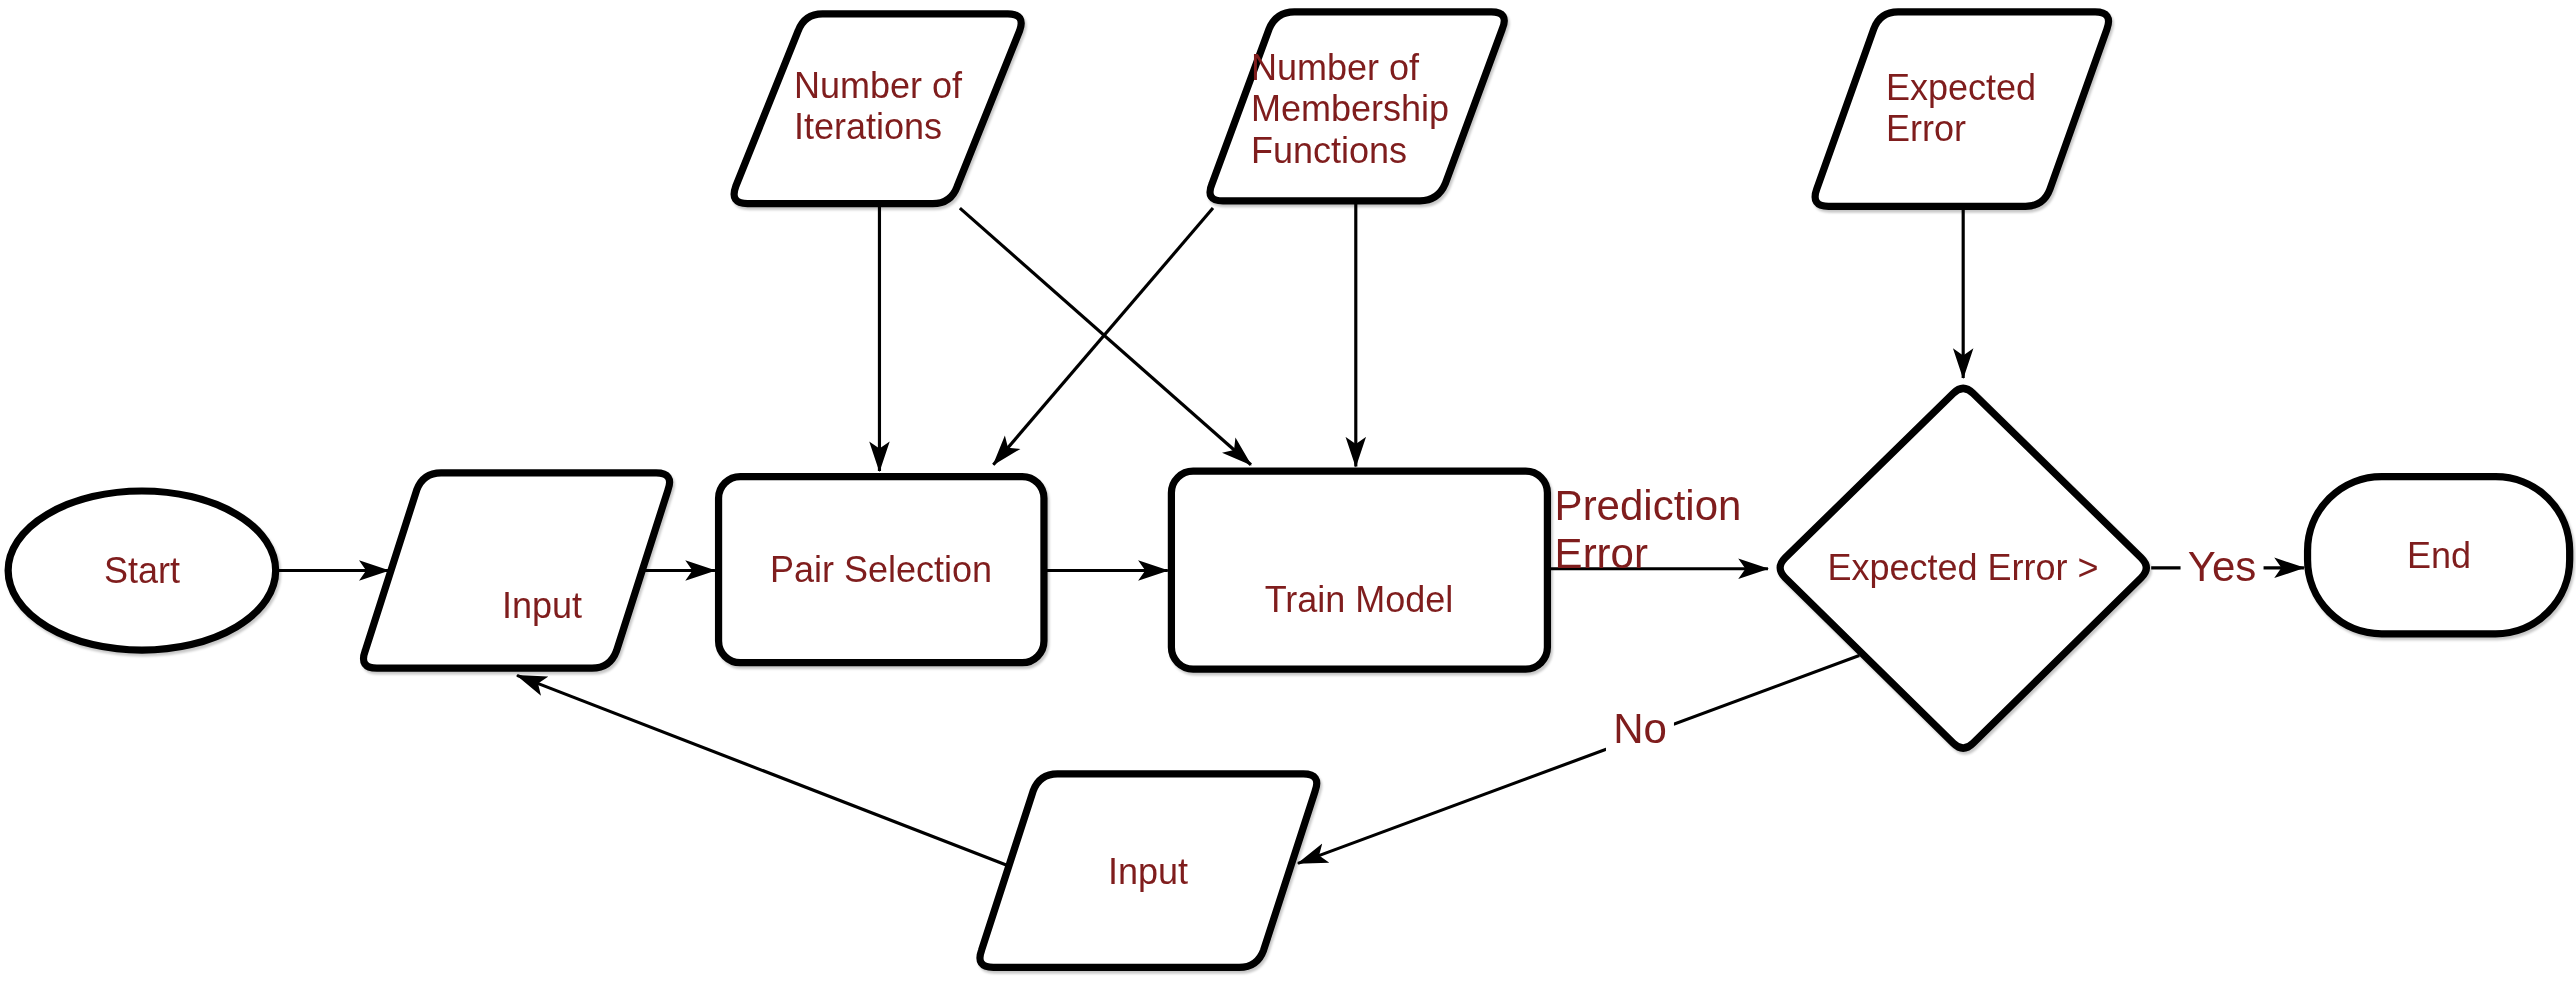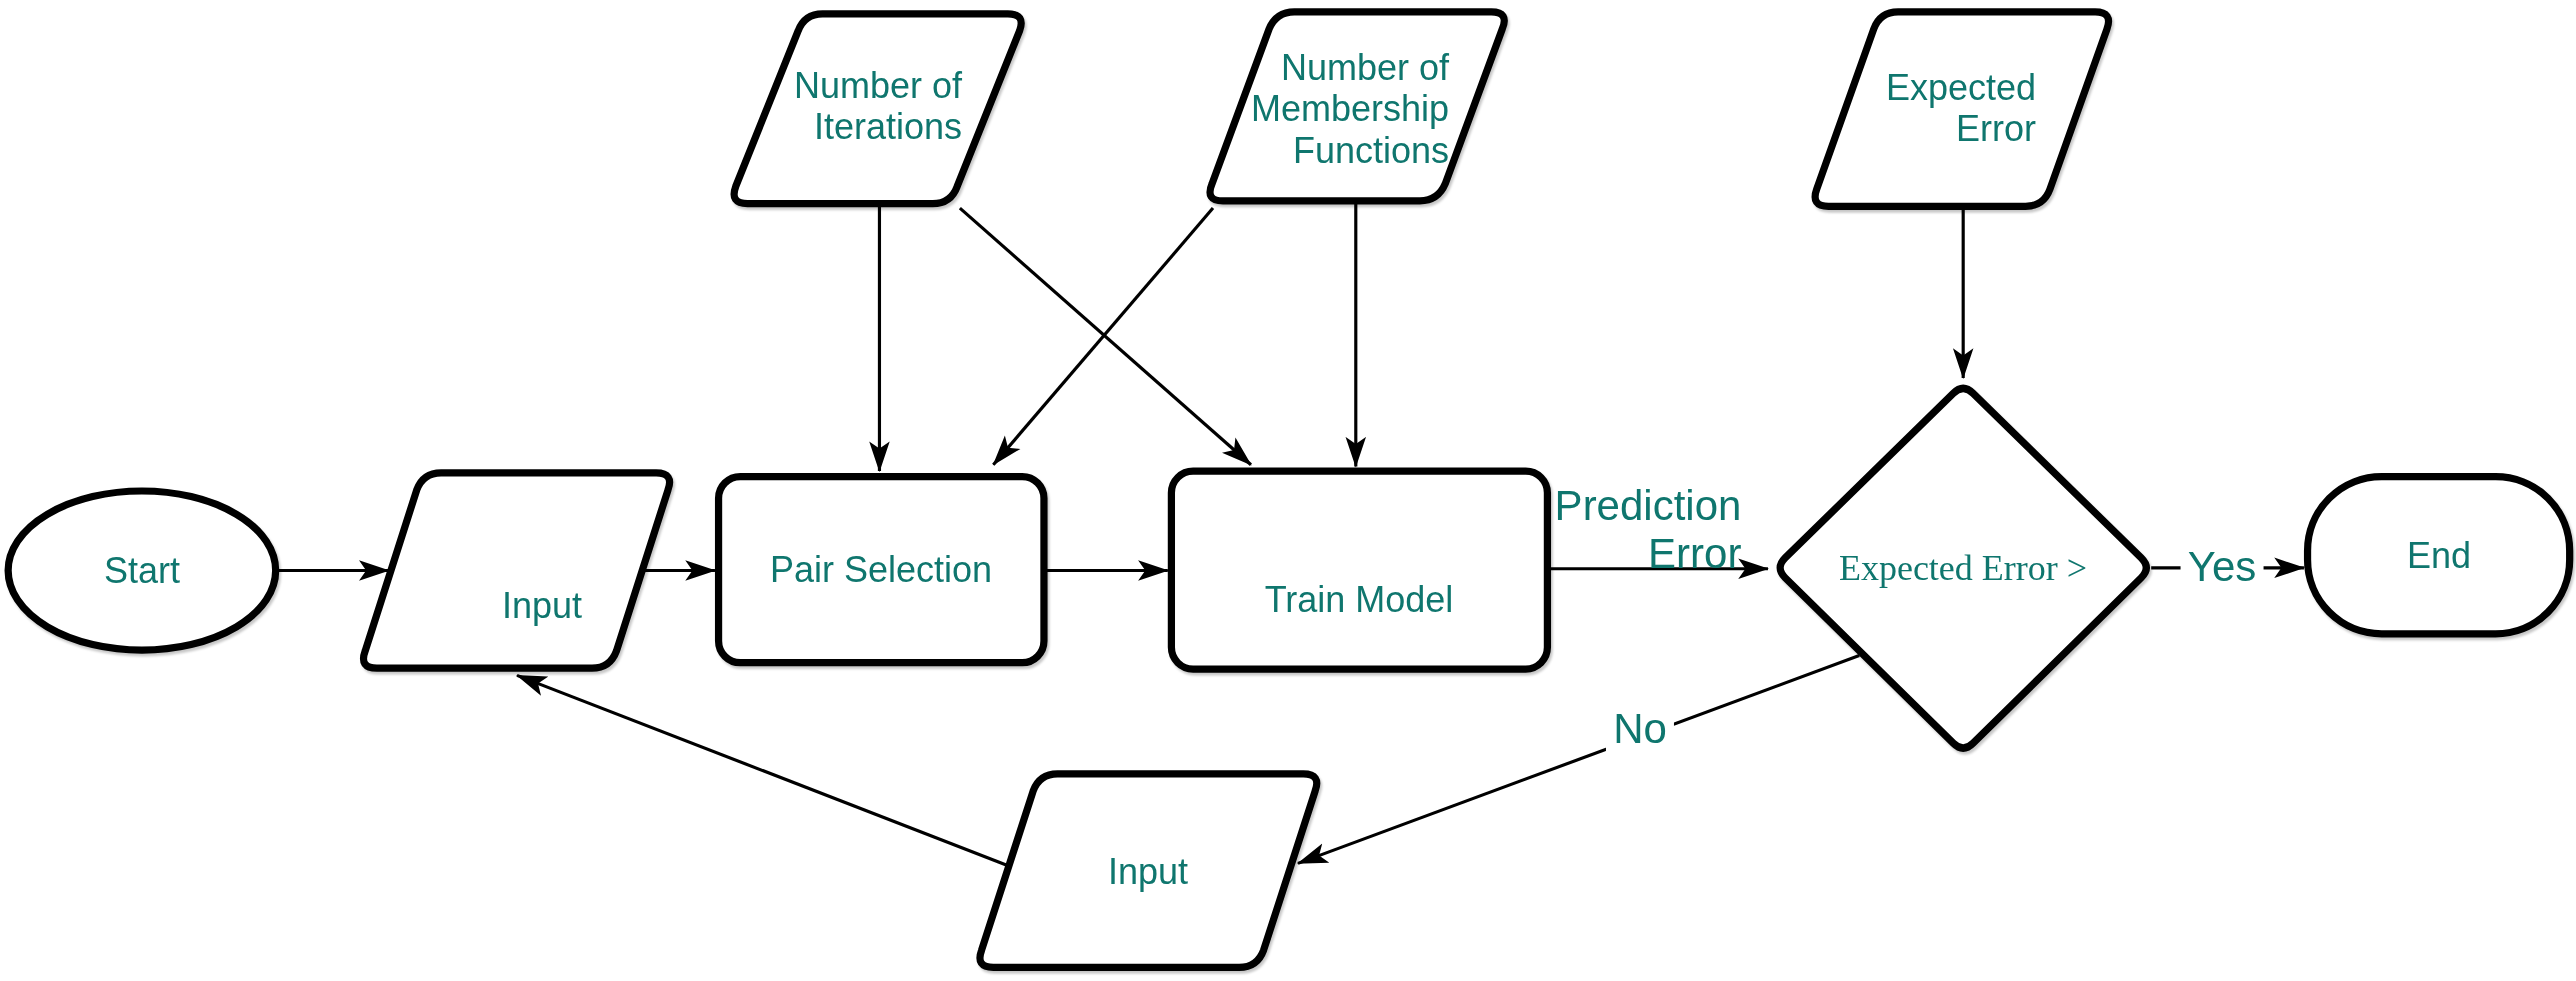--- a/index.html
+++ b/index.html
@@ -11,22 +11,22 @@
     overflow: hidden;
     font-family: "Liberation Sans", sans-serif;
   }
   .canvas svg { position: absolute; left: 0; top: 0; }
   .shape { fill: #ffffff; stroke: #000000; stroke-width: 8; }
   .edge  { fill: none; stroke: #000000; stroke-width: 3.5; }
   .shapes-layer { filter: drop-shadow(2px 3px 1px rgba(0,0,0,0.22)); }
   .lbl {
     position: absolute;
     transform: translate(-50%, -50%);
-    text-align: right;
-    color: #0f766e;
+    text-align: left;
+    color: #7f1d1d;
     font-size: 36px;
     line-height: 1.15;
     white-space: nowrap;
   }
   .lbl.decision { line-height: 1.35; }
   .lbl.edge-lbl { font-size: 42px; }
   .lbl.on-line { background: #ffffff; padding: 0 7.2px; }
 </style>
 </head>
 <body>
@@ -95,21 +95,21 @@
     <div>Number of</div>
     <div>Membership</div>
     <div>Functions</div>
   </div>
 
   <div class="lbl" style="left:1961px; top:108px;">
     <div>Expected</div>
     <div>Error</div>
   </div>
 
-  <div class="lbl decision" style="left:1963px; top:568px;font-family:Liberation Serif, serif;">
+  <div class="lbl decision" style="left:1963px; top:568px;">
     <div>Expected Error &gt;</div>
   </div>
 
   <div class="lbl" style="left:2439px; top:556px;">End</div>
 
   <div class="lbl" style="left:1148px; top:872px;">Input</div>
 
   <div class="lbl edge-lbl" style="left:1648px; top:530px;">
     <div>Prediction</div>
     <div>Error</div>

